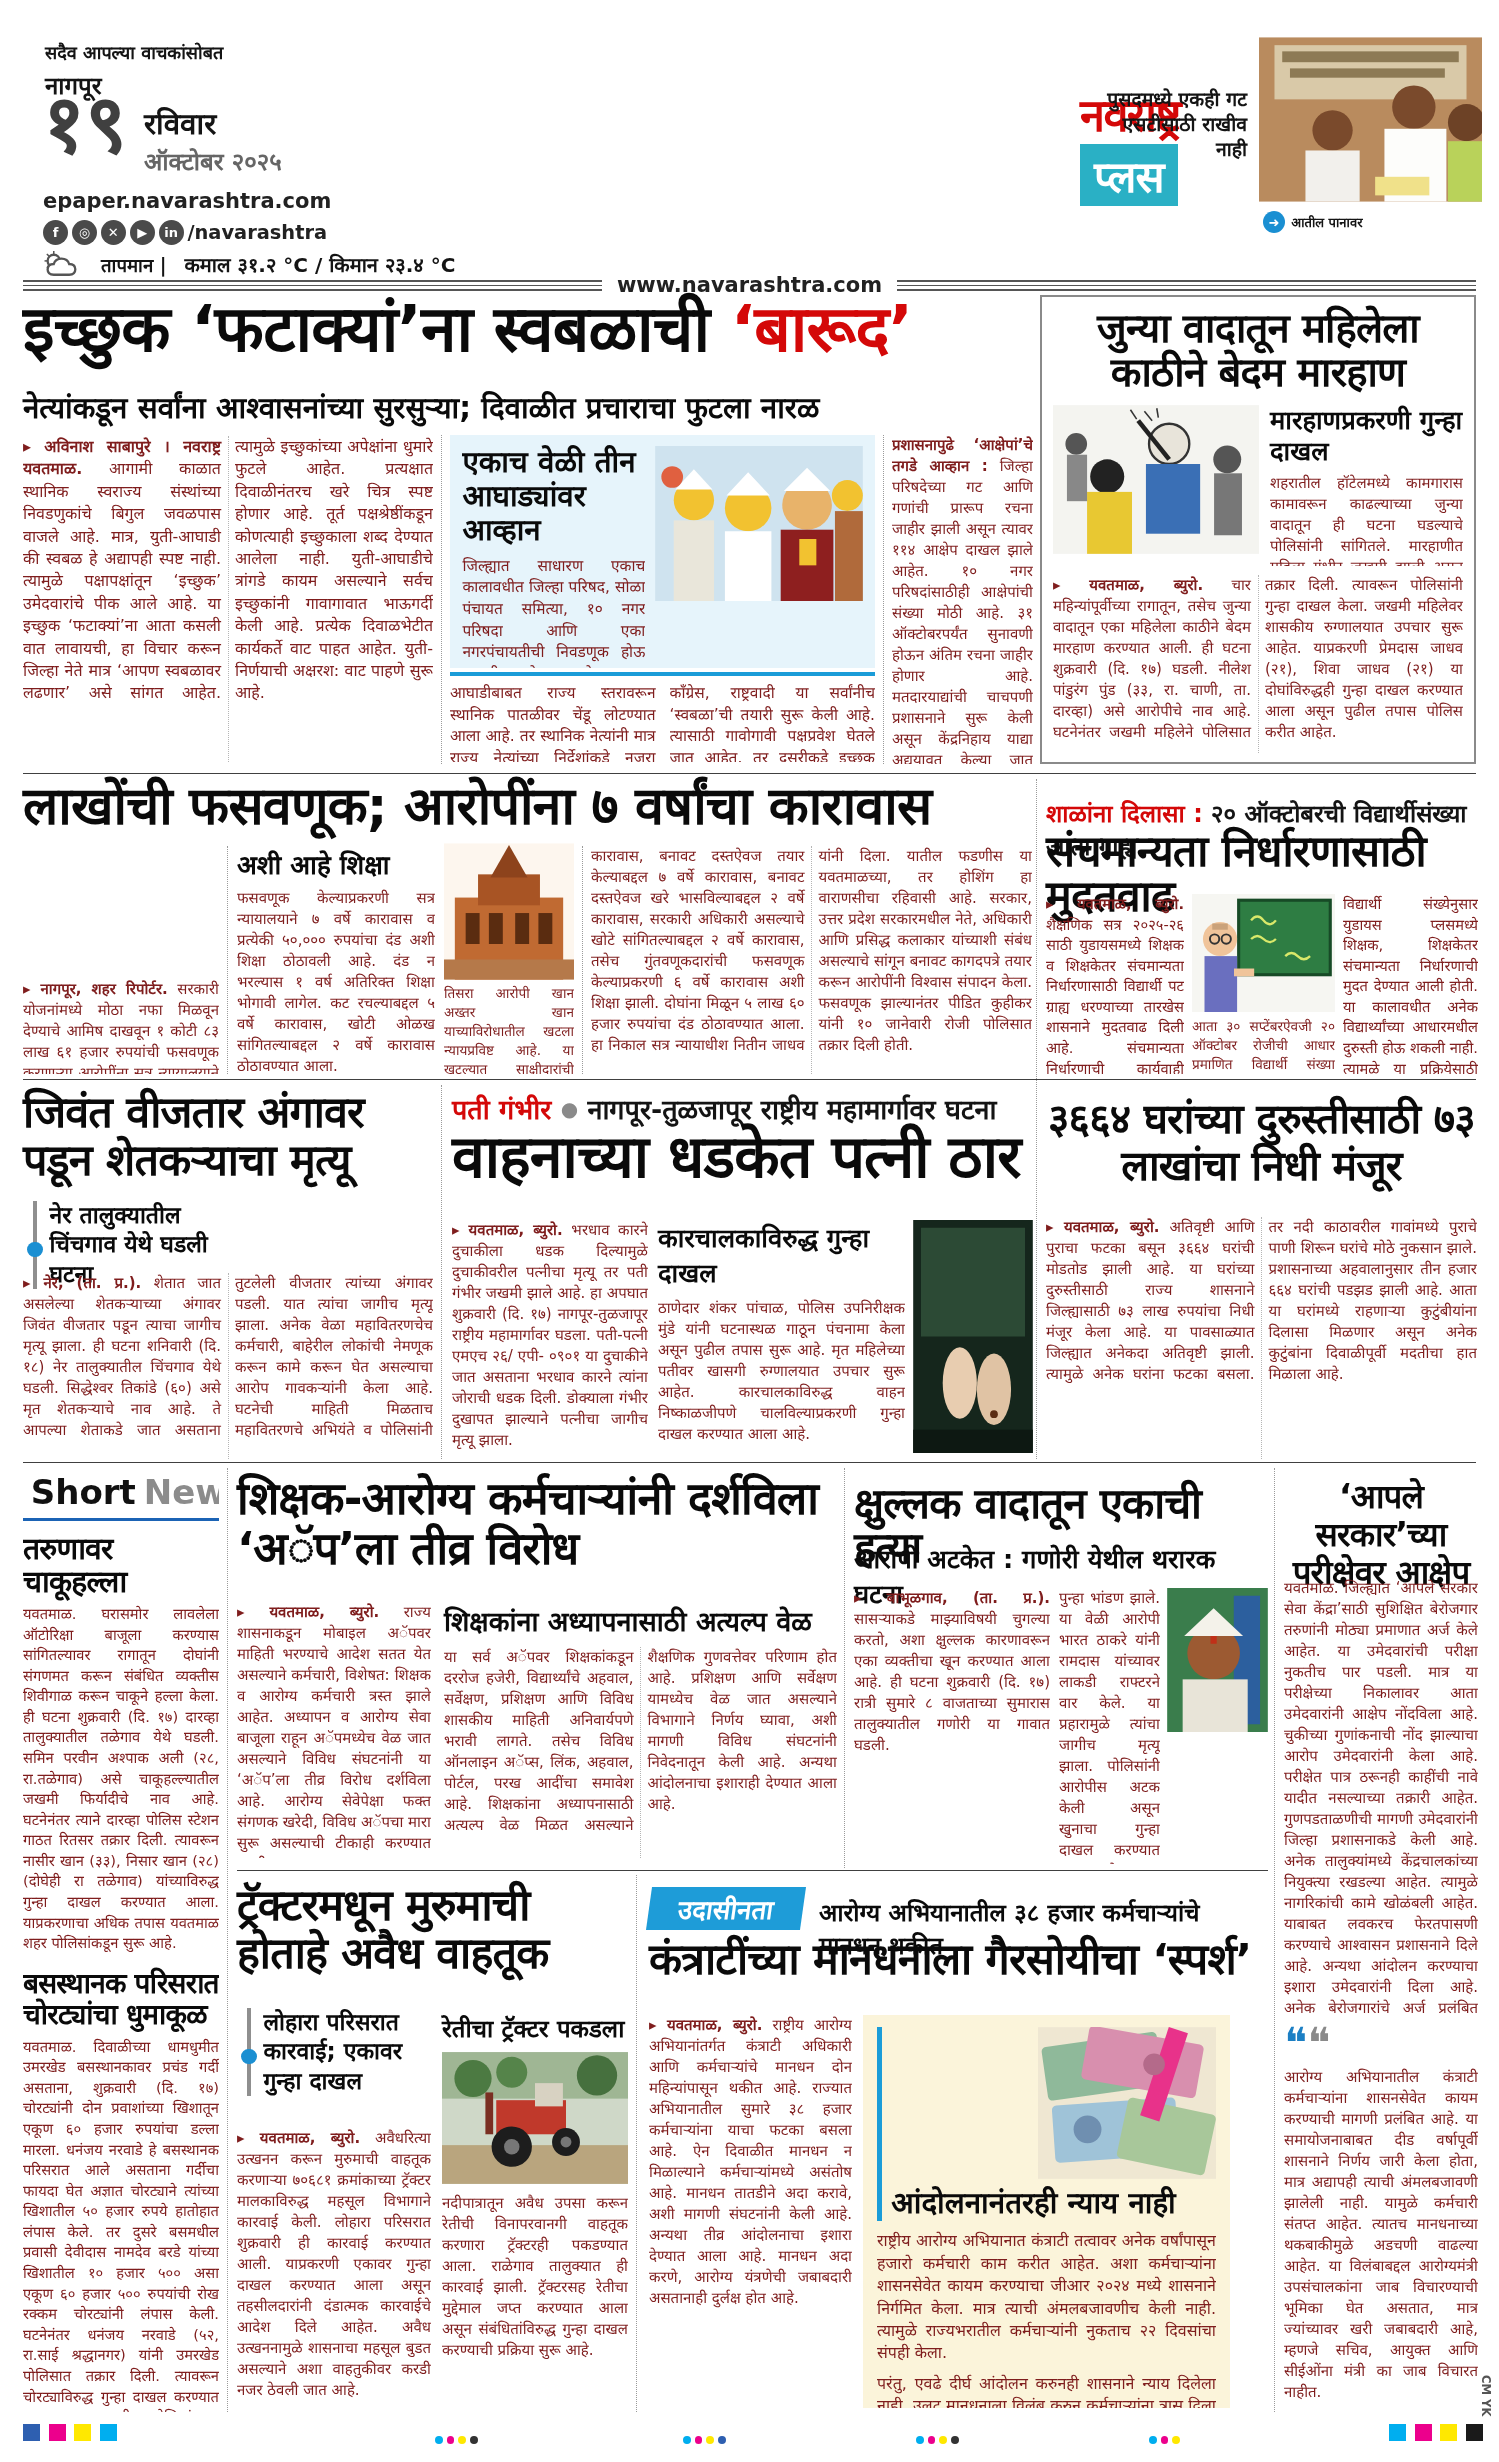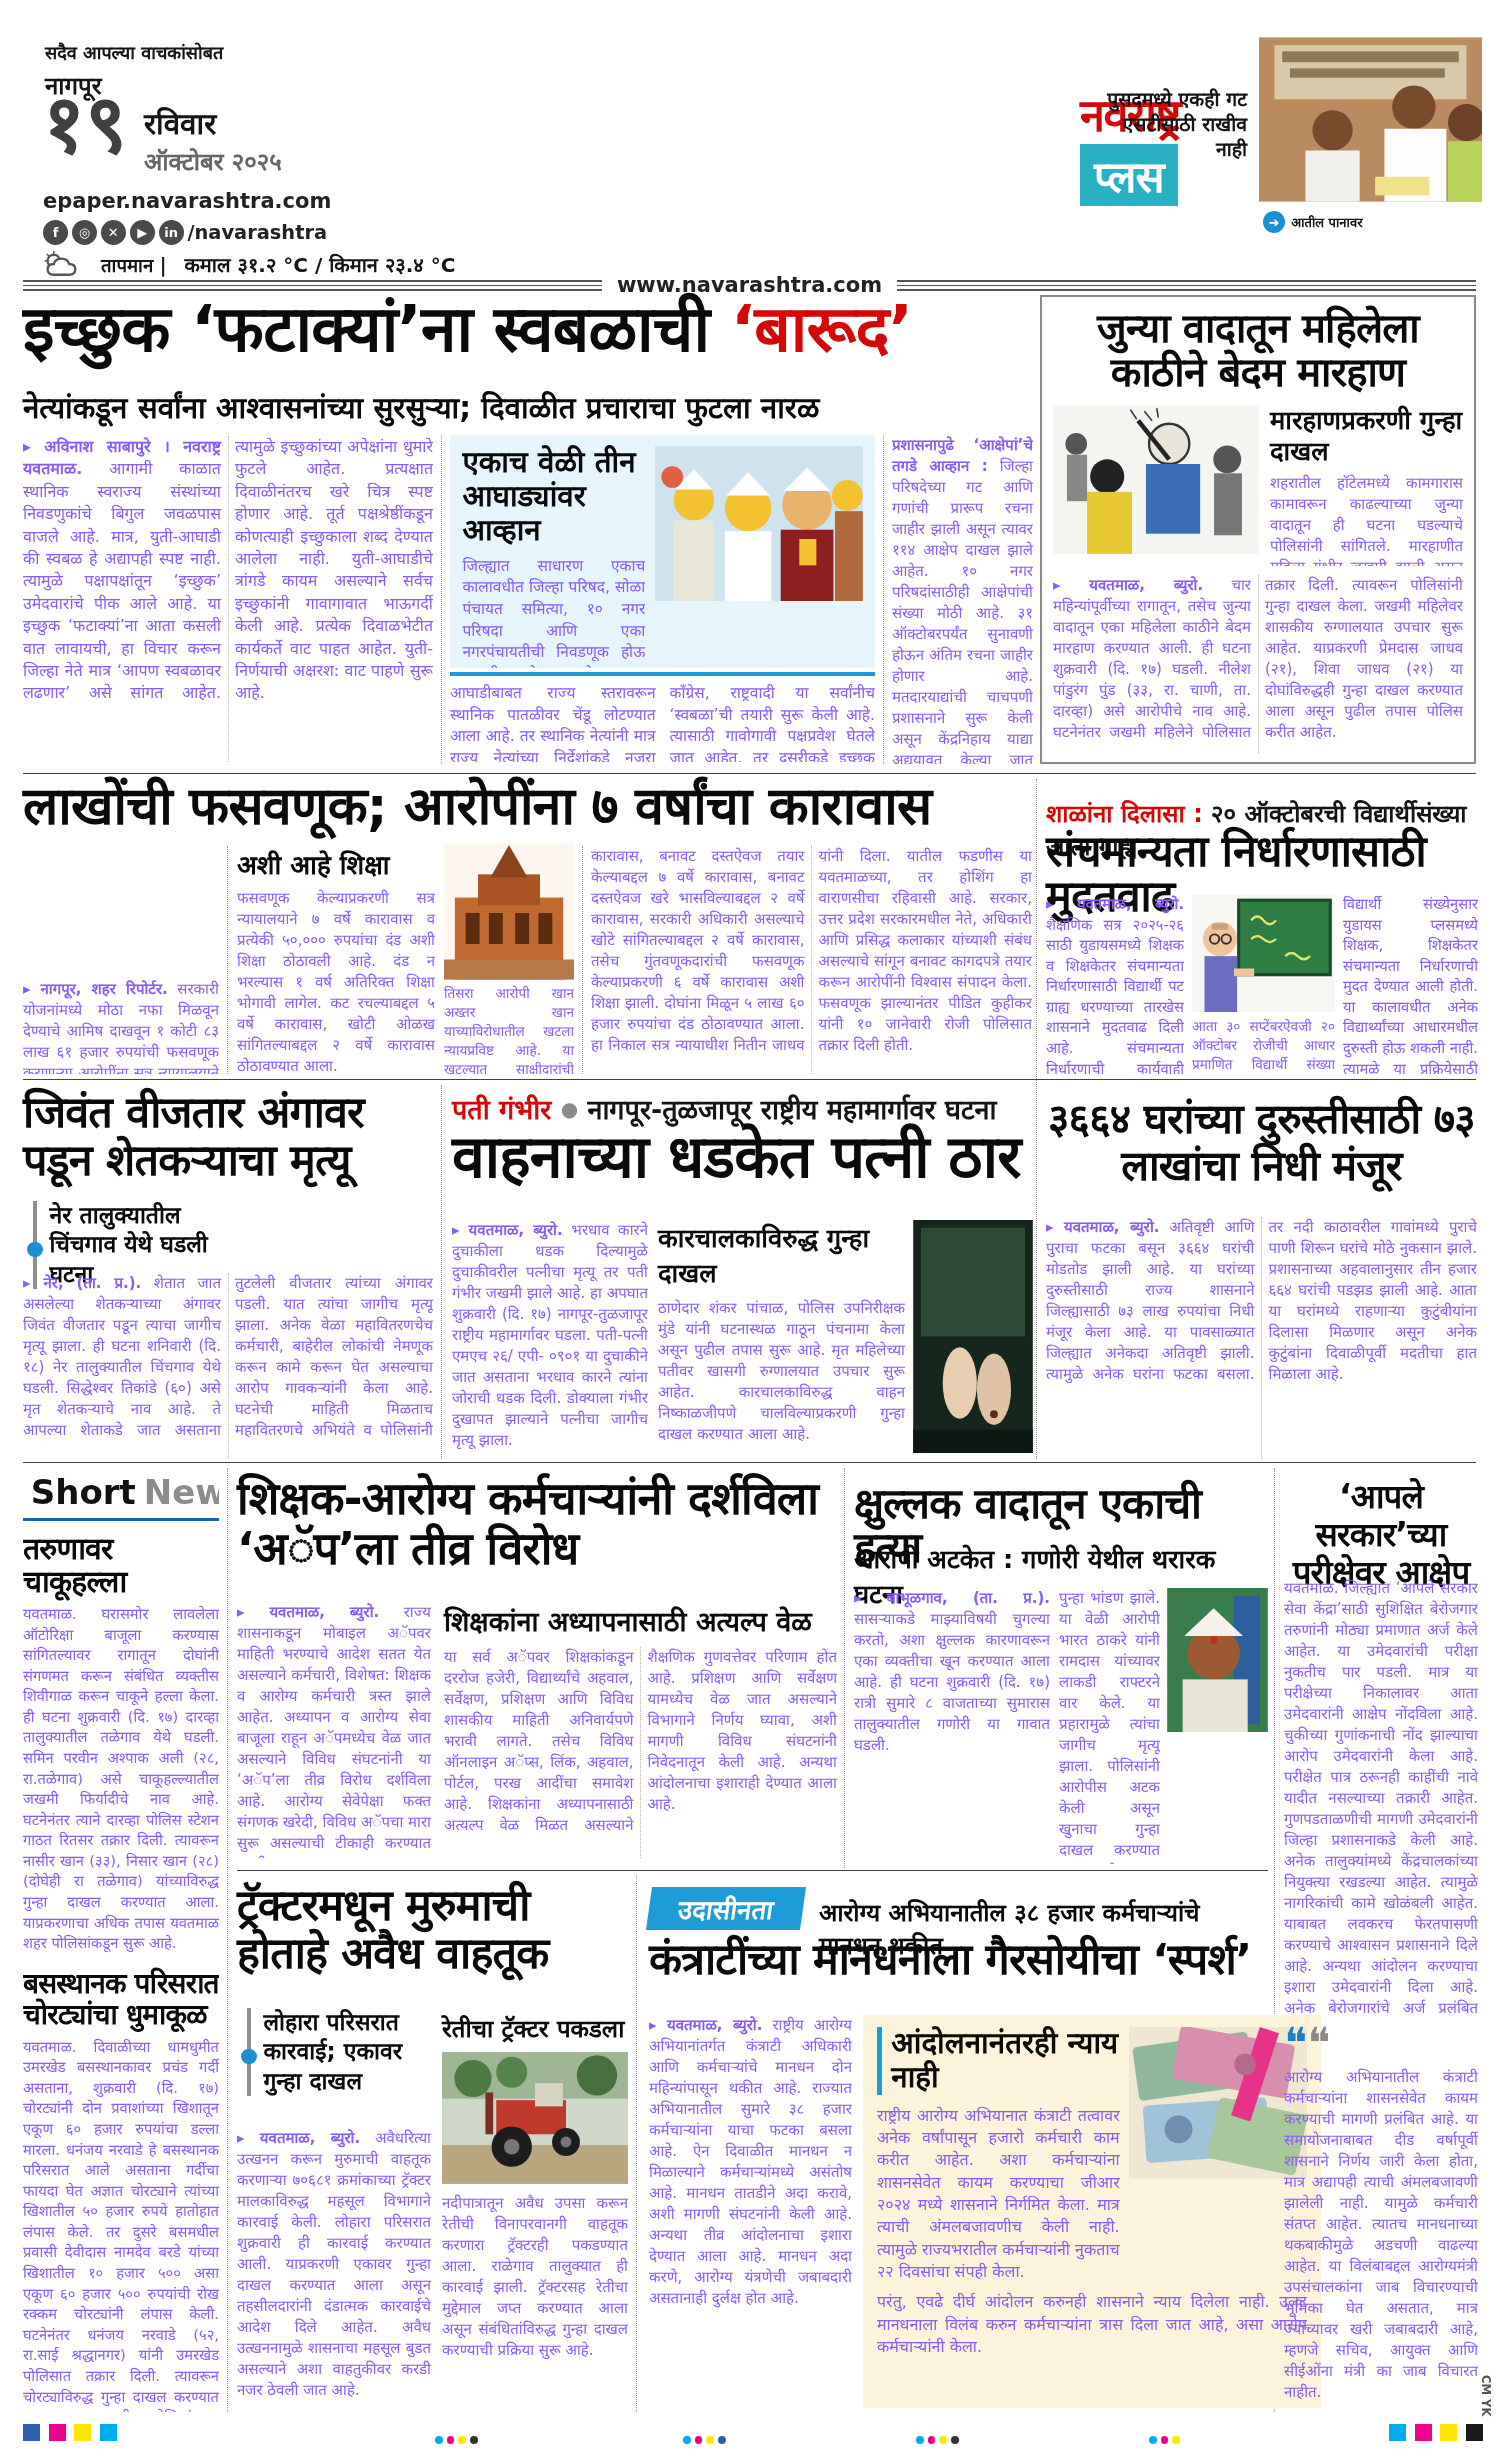--- a/index.html
+++ b/index.html
@@ -1,19 +1,19 @@
 <!DOCTYPE html>
 <html style="font-size:12.4px"><head>
 <meta charset="utf-8">
 <style>
   html,body{margin:0;padding:0;background:#e8e8e8;}
   #page{position:relative;width:1499px;height:2462px;background:#ffffff;
         font-family:"DejaVu Sans","Liberation Sans",sans-serif;color:#141414;overflow:hidden;}
   .abs{position:absolute;}
-  .bt{font-size:15.5px;line-height:1.40;color:#8b5cf6;text-align:justify;overflow:hidden;}
+  .bt{font-size:15.5px;line-height:1.40;color:#7f1d1d;text-align:justify;overflow:hidden;}
   .bt b{font-weight:700;}
   .c2{column-count:2;column-gap:14px;column-rule:0.8px dotted #b5b5b5;}
   .hl{font-weight:700;color:#0a0a0a;letter-spacing:-0.8px;}
   .sub{font-weight:700;color:#0a0a0a;}
   .bar-sub{border-left:4.7px solid #8f8f8f;padding-left:12.4px;position:relative;font-weight:700;line-height:1.28;color:#0a0a0a;}
   .bar-sub .dot{position:absolute;left:-10px;top:46%;width:15.5px;height:15.5px;border-radius:50%;background:#1b8fd2;}
   .vdot{border-left:1.6px dotted #9a9a9a;width:0;}
   .hrule{border-top:1.6px solid #404040;height:0;}
   .red{color:#d40808;}
   .boxed{border:2.3px solid #8a8a8a;}
@@ -352,21 +352,21 @@
   <div class="abs bt" style="left:442px;top:2193px;width:186px;height:214px;font-size:15px;">नदीपात्रातून अवैध उपसा करून रेतीची विनापरवानगी वाहतूक करणारा ट्रॅक्टरही पकडण्यात आला. राळेगाव तालुक्यात ही कारवाई झाली. ट्रॅक्टरसह रेतीचा मुद्देमाल जप्त करण्यात आला असून संबंधितांविरुद्ध गुन्हा दाखल करण्याची प्रक्रिया सुरू आहे.</div>
   <div class="abs vdot" style="left:636px;top:1875px;height:537px;"></div>
 
   <div class="abs badge" style="left:649px;top:1887px;width:154px;height:43px;font-size:26px;">उदासीनता</div>
   <div class="abs sub" style="left:819px;top:1895px;width:449px;font-size:24px;">आरोग्य अभियानातील ३८ हजार कर्मचाऱ्यांचे मानधन थकीत</div>
   <div class="abs hl" style="left:649px;top:1937px;width:619px;font-size:43px;line-height:1.05;">कंत्राटींच्या मानधनाला गैरसोयीचा ‘स्पर्श’</div>
   <div class="abs bt" style="left:649px;top:2015px;width:203px;height:393px;font-size:15px;">
     <b>▸ यवतमाळ, ब्युरो.</b>
     <span>राष्ट्रीय आरोग्य अभियानांतर्गत कंत्राटी अधिकारी आणि कर्मचाऱ्यांचे मानधन दोन महिन्यांपासून थकीत आहे. राज्यात अभियानातील सुमारे ३८ हजार कर्मचाऱ्यांना याचा फटका बसला आहे. ऐन दिवाळीत मानधन न मिळाल्याने कर्मचाऱ्यांमध्ये असंतोष आहे. मानधन तातडीने अदा करावे, अशी मागणी संघटनांनी केली आहे. अन्यथा तीव्र आंदोलनाचा इशारा देण्यात आला आहे. मानधन अदा करणे, आरोग्य यंत्रणेची जबाबदारी असतानाही दुर्लक्ष होत आहे.</span>
   </div>
-  <div class="abs" style="left:863px;top:2015px;width:458px;height:393px;background:#fbf4da;padding:12.4px 14px;box-sizing:border-box;overflow:hidden;">
+  <div class="abs" style="left:863px;top:2015px;width:367px;height:393px;background:#fbf4da;padding:12.4px 14px;box-sizing:border-box;overflow:hidden;">
     <svg width="178" height="152" viewBox="0 0 230 196" style="float:right;margin:0 0 7.8px 9.3px;">
       <rect width="230" height="196" fill="#efe7d2"></rect>
       <g>
         <rect x="8" y="16" width="150" height="70" rx="6" fill="#8fb99a" transform="rotate(-8 80 50)"></rect>
         <rect x="60" y="10" width="150" height="70" rx="6" fill="#d88fae" transform="rotate(10 135 45)"></rect>
         <rect x="20" y="96" width="160" height="74" rx="6" fill="#9fc3d8" transform="rotate(-4 100 133)"></rect>
         <rect x="108" y="100" width="116" height="80" rx="6" fill="#a8c79a" transform="rotate(12 160 140)"></rect>
         <rect x="150" y="0" width="26" height="120" fill="#e8328a" transform="rotate(18 160 60)"></rect>
         <circle cx="64" cy="132" r="18" fill="#6f8fb0"></circle>
           <circle cx="150" cy="48" r="14" fill="#b46a8a"></circle>

